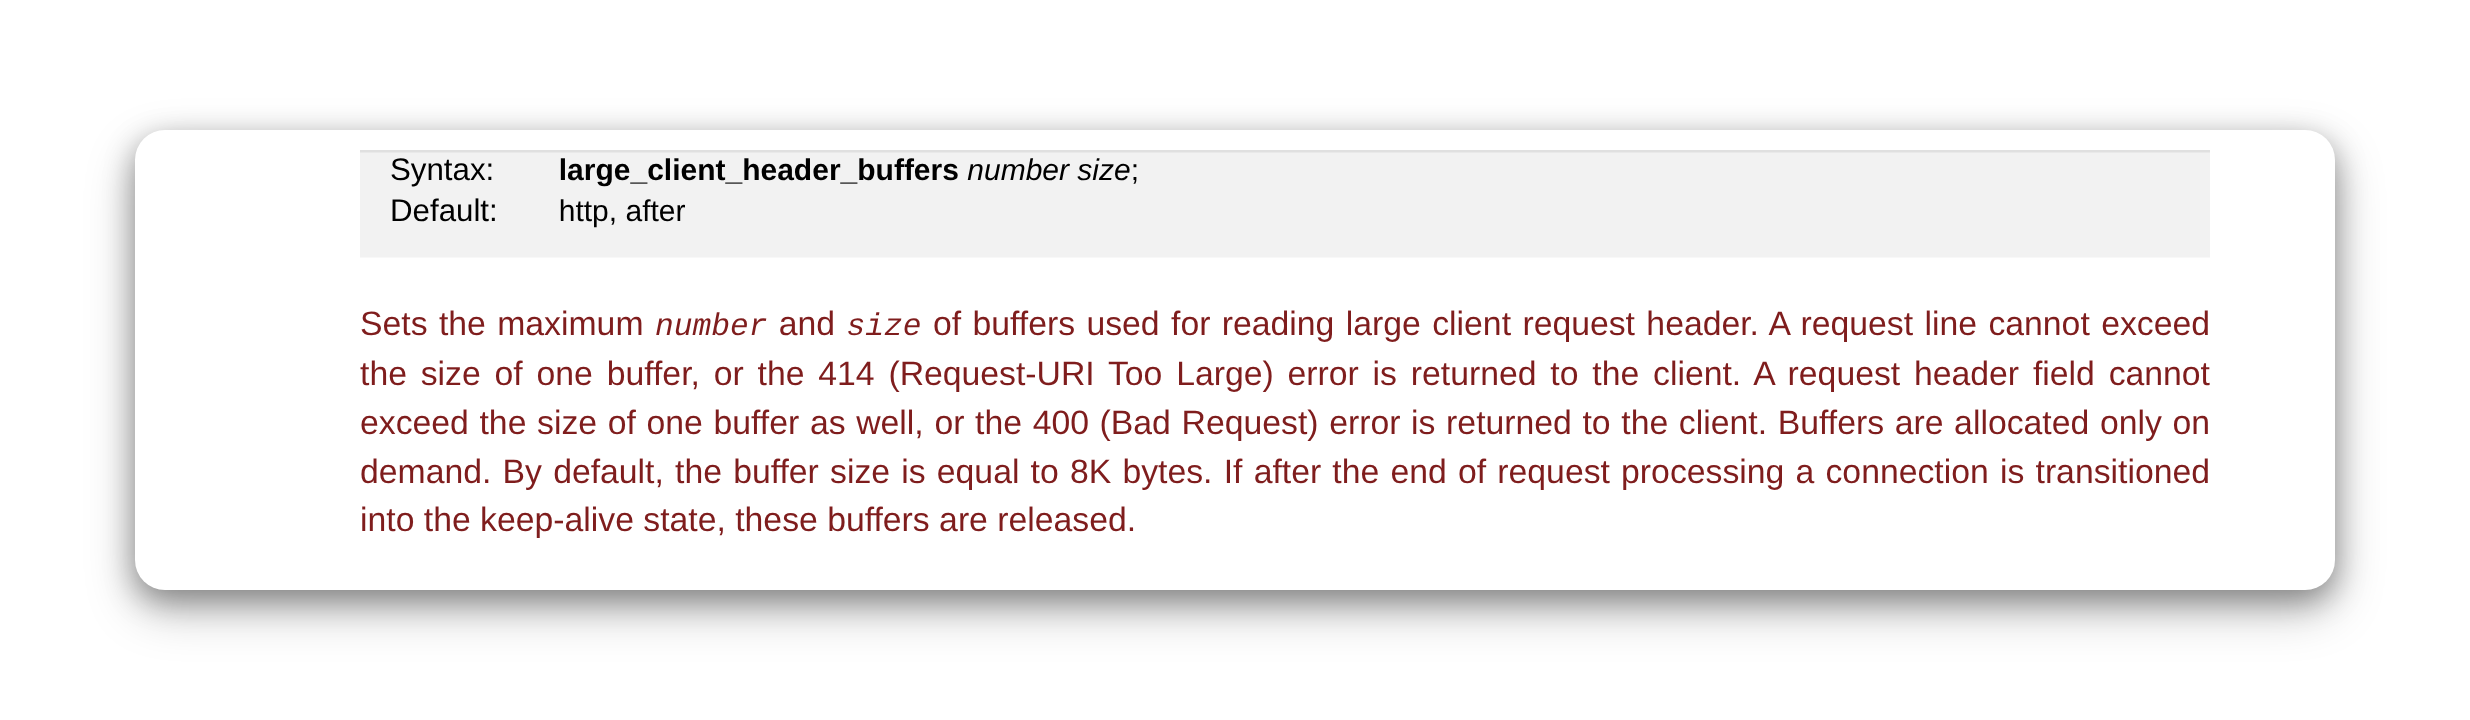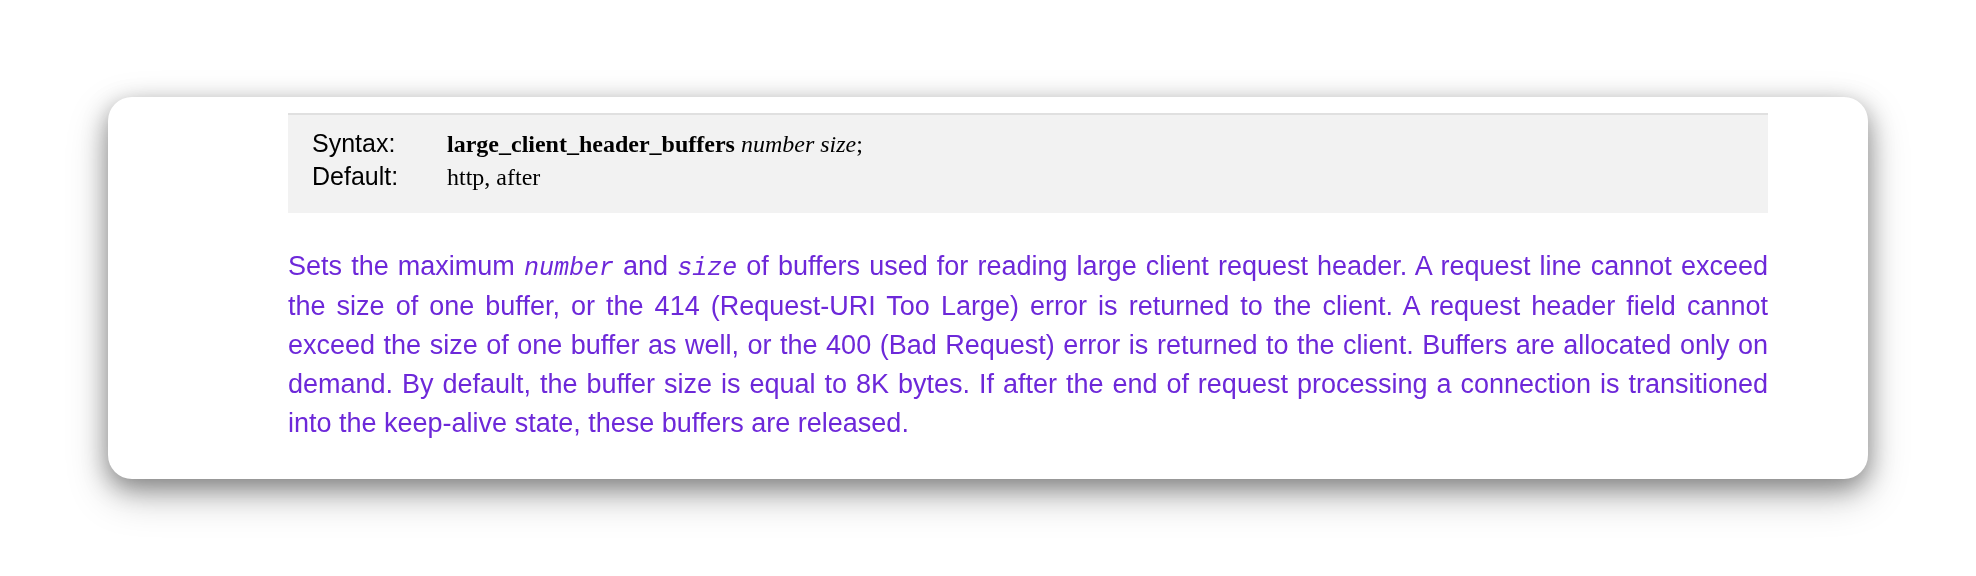--- a/index.html
+++ b/index.html
@@ -20,50 +20,50 @@
       width: 1760px;
       background: #ffffff;
       border-radius: 24px;
       box-shadow: 0 8px 24px rgba(0,0,0,0.35), 0 16px 40px rgba(0,0,0,0.25);
       padding: 16px 0 36px 0;
       position: relative;
     }
     .directive-box {
       background: #f2f2f2;
       margin: 0 100px 0 180px;
-      padding: 14px 24px 18px 24px;
+      padding: 0 24px 18px 24px;
       border-top: 2px solid #e0e0e0;
     }
     .directive-row {
       display: flex;
       align-items: baseline;
       margin-bottom: 4px;
       font-size: 25px;
       color: #000;
     }
     .directive-label {
       font-family: -apple-system, BlinkMacSystemFont, "Helvetica Neue", Arial, sans-serif;
       width: 135px;
       flex-shrink: 0;
     }
     .directive-value {
-      font-family: Liberation Serif, serif;
+      font-family: Liberation Sans, sans-serif;
       font-size: 24px;
     }
     .directive-value .bold {
       font-weight: bold;
     }
     .directive-value .italic {
       font-style: italic;
     }
     .description {
       margin: 34px 100px 0 180px;
       font-size: 27px;
       line-height: 1.44;
-      color: #6d28d9;
+      color: #7f1d1d;
       text-align: justify;
     }
     .description .code-italic {
       font-family: "Courier New", Courier, monospace;
       font-style: italic;
       font-size: 25px;
     }
   </style>
 </head>
 <body>

